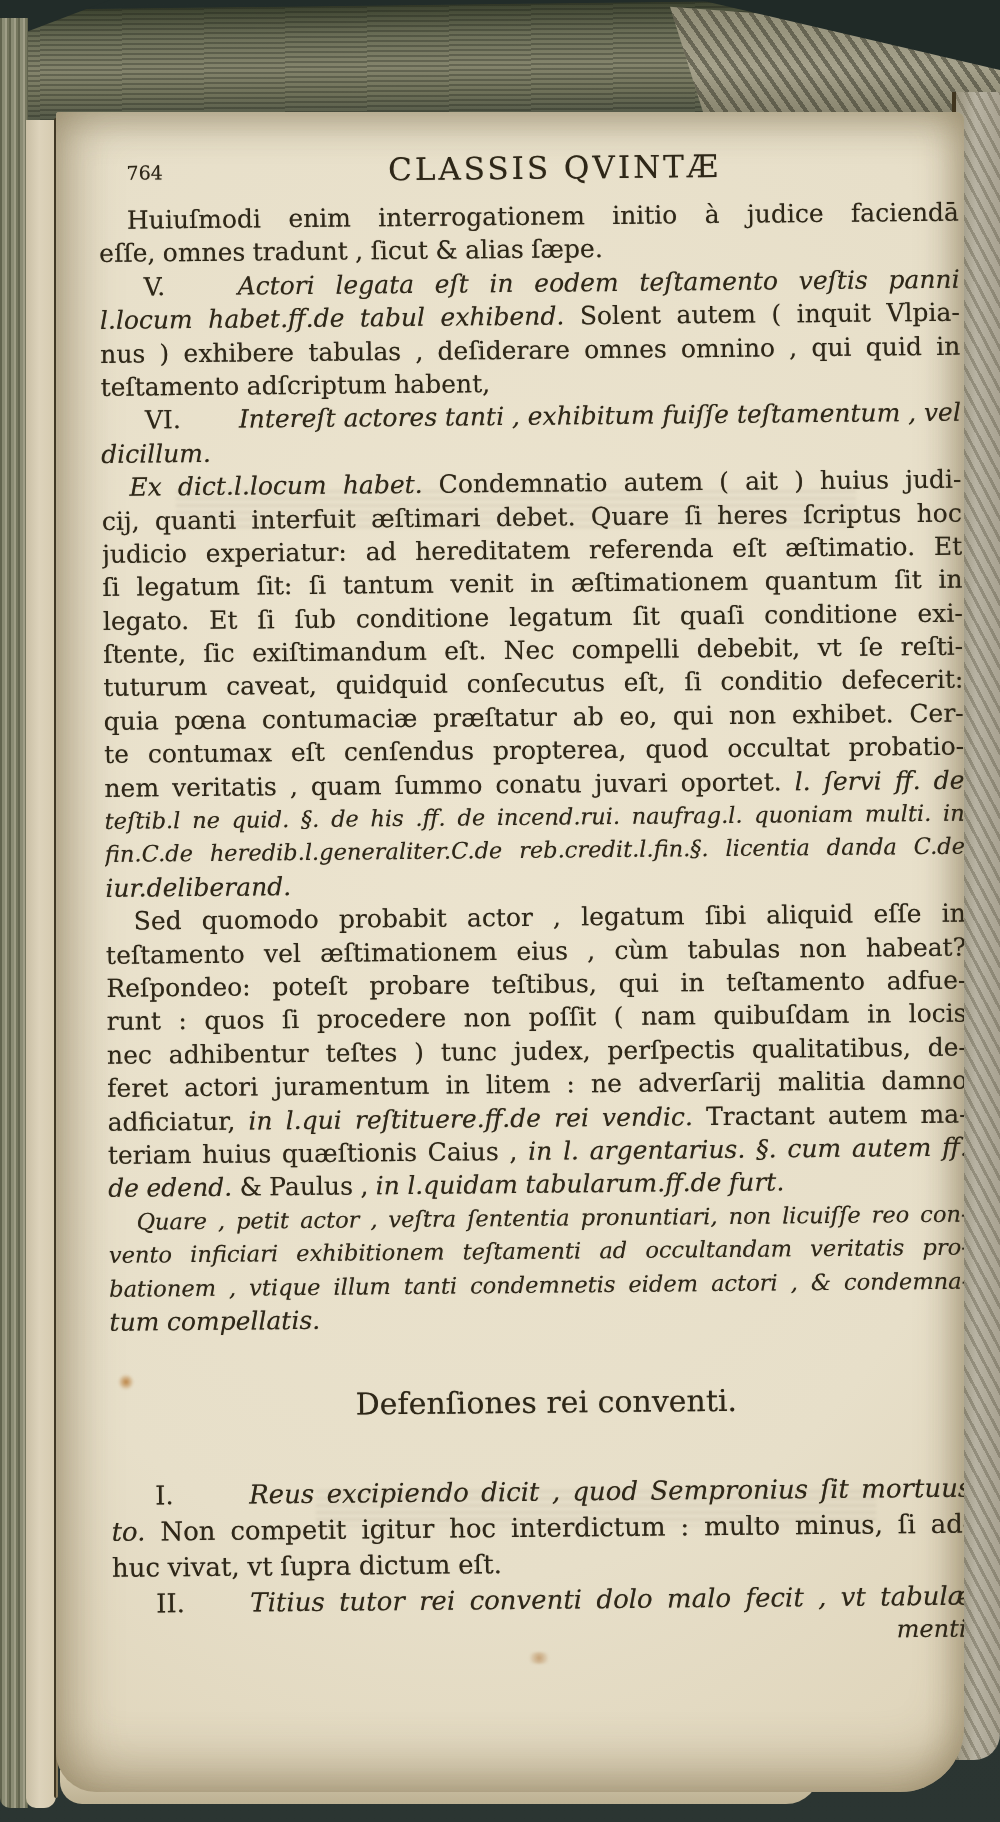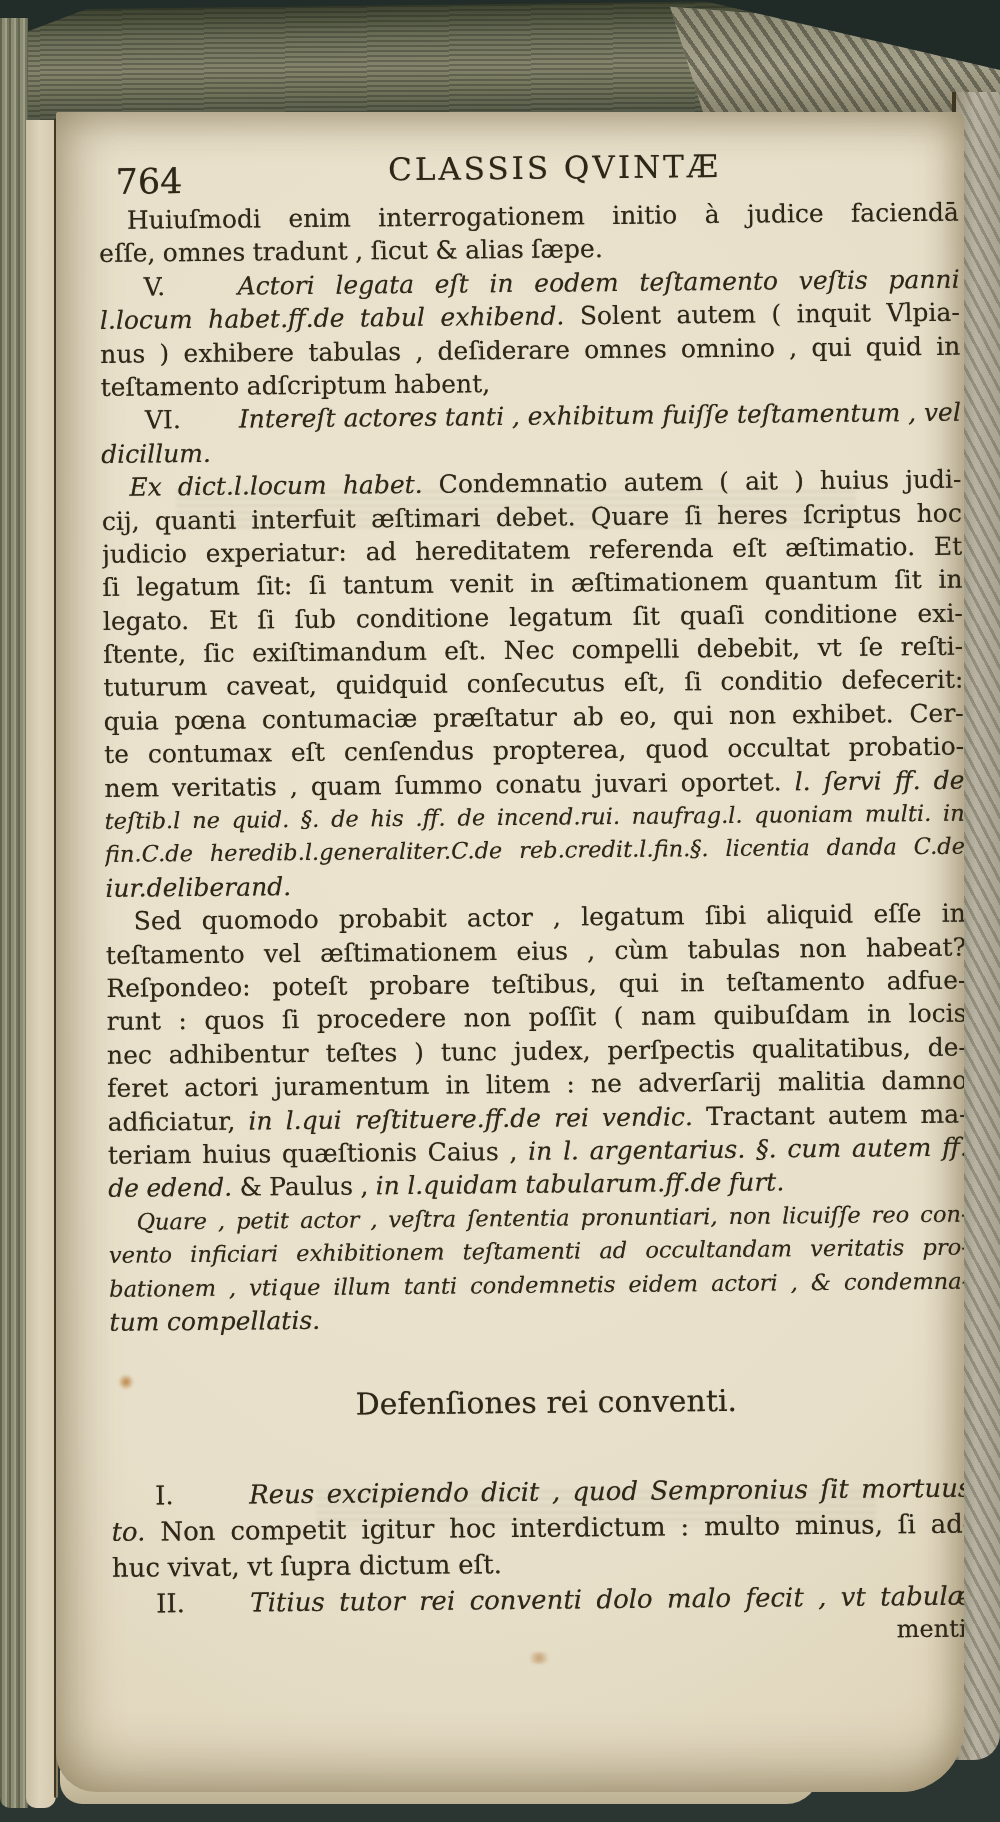--- a/index.html
+++ b/index.html
@@ -92,21 +92,21 @@
   .smudge-2{left:260px;top:1378px;width:560px;height:36px;}
 
   .page-inner{
     position:absolute;left:0;top:0;width:100%;height:100%;
     padding:38px 0 0 50px;box-sizing:border-box;
     transform:rotate(-0.55deg);
     color:#2e2718;
     text-shadow:0 0 0.7px rgba(46,39,24,.55);
   }
   .header-row{position:relative;height:44px;width:860px;margin-bottom:6px;}
-  .pageno{position:absolute;left:17px;top:8px;font-size:35px;}
+  .pageno{position:absolute;left:28px;top:8px;font-size:19px;}
   .running{position:absolute;left:0;right:0;top:0;text-align:center;
     font-size:31px;letter-spacing:3px;transform:translateX(26px);}
 
   .body-text{width:860px;}
   .body-line{
     font-size:25px;line-height:33.4px;height:33.4px;
     overflow:hidden;word-spacing:-0.5px;
   }
   .defense .body-line{font-size:26px;line-height:36px;height:36px;}
   .body-line.small{font-size:22.5px;}
@@ -114,21 +114,21 @@
   .indent-para{text-indent:28px;}
   .indent-item{padding-left:44px;box-sizing:border-box;}
   .seg-italic{font-style:italic;}
   .seg-number{display:inline-block;width:94px;}
 
   .heading{
     width:860px;text-align:center;font-size:30px;
     margin-top:50px;margin-bottom:54px;transform:translateX(6px);
   }
   .catchword-row{width:854px;text-align:right;font-size:24px;margin-top:1px;}
-  .catchword{}
+  .catchword{font-style:italic;}
 </style>
 </head>
 <body>
 
 <div class="photo">
   <div class="top-edges"></div>
   <div class="top-corner-hatch"></div>
   <div class="corner-dark-tl"></div>
   <div class="corner-dark-tr"></div>
   <div class="left-edges"></div>

